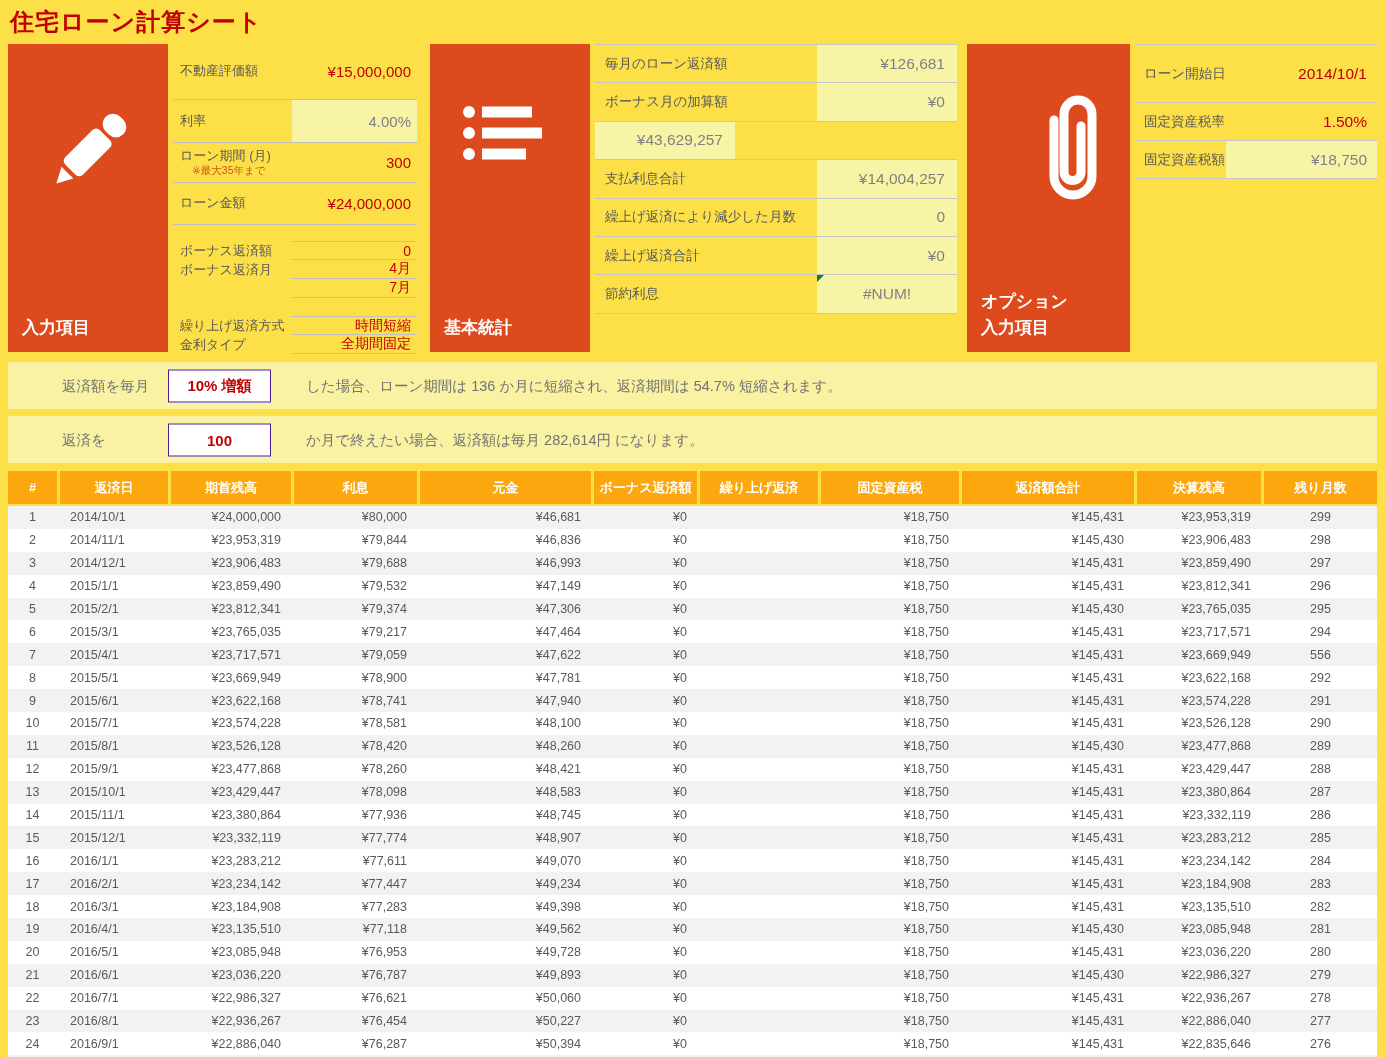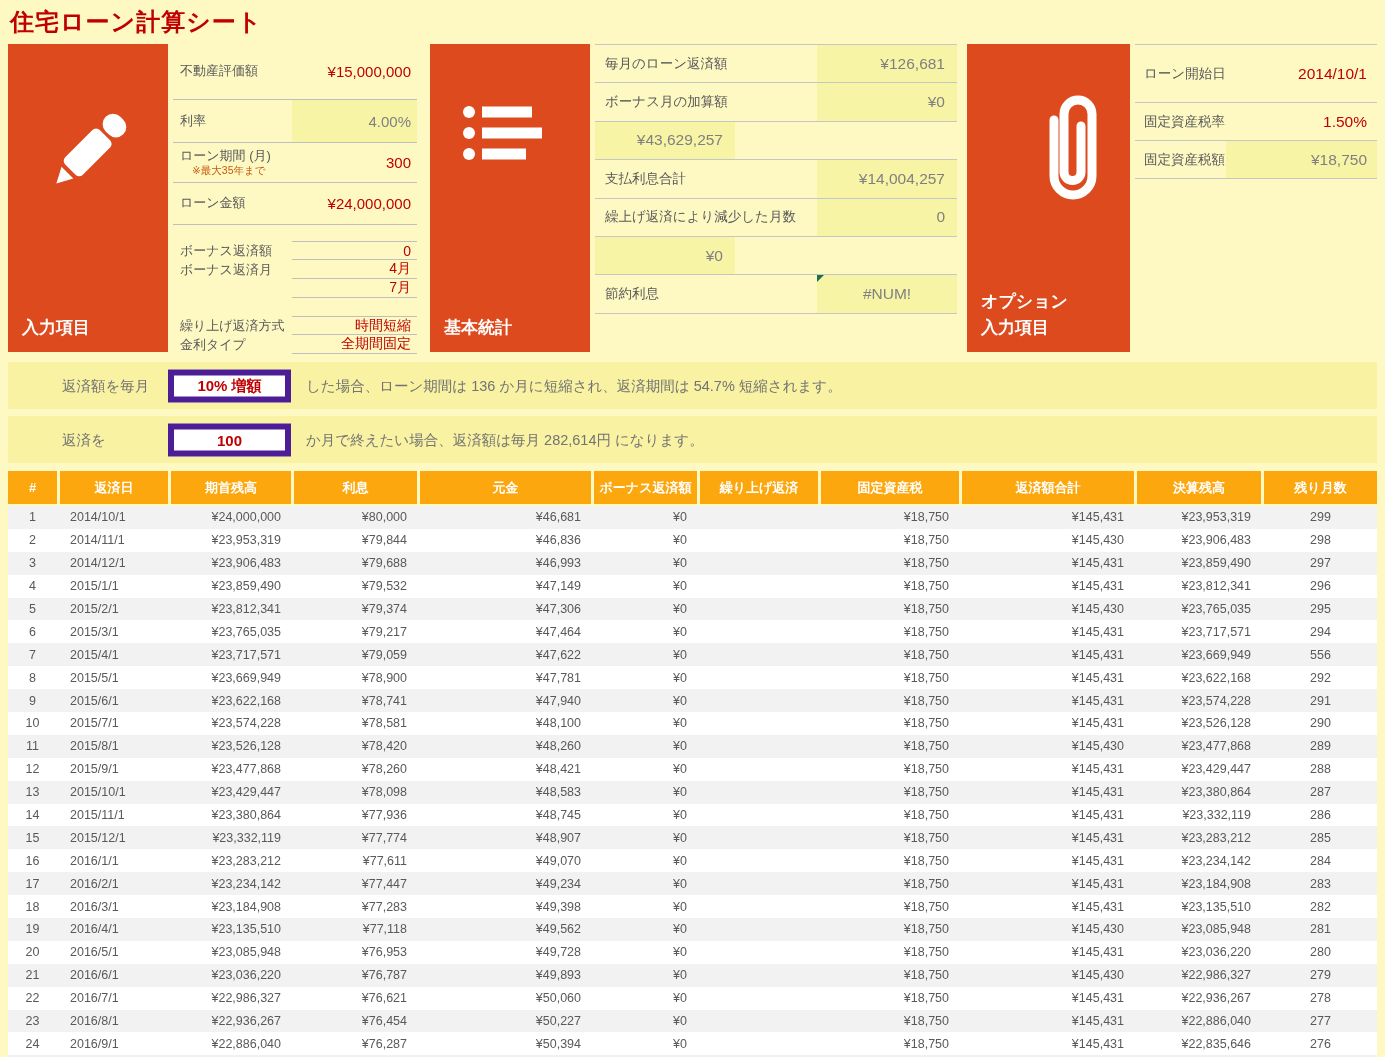--- a/index.html
+++ b/index.html
@@ -1,19 +1,19 @@
 <!DOCTYPE html>
 <html><head>
 <meta charset="utf-8">
 <style>
   * { margin:0; padding:0; box-sizing:border-box; }
   html,body { background:#fff; }
   .page {
     position:relative; width:1385px; height:1057px; overflow:hidden;
-    background:#fef9c3; font-family:"Liberation Sans","DejaVu Sans",sans-serif;text-decoration:underline;
+    background:#fde047; font-family:"Liberation Sans","DejaVu Sans",sans-serif;text-decoration:underline;
   }
   .title {
     position:absolute; top:6px; left:10px;
     font-size:24px; font-weight:bold; color:#C00000; letter-spacing:1px;
   }
 
   
   .panel { position:absolute; top:44px; height:308px; display:flex; }
   .panel-input  { left:8px;   width:409px; }
   .panel-stats  { left:430px; width:527px; }
@@ -62,21 +62,21 @@
   .orow .val { width:151px; display:flex; align-items:center; justify-content:flex-end; padding-right:10px; font-size:15.5px; }
   .h58{height:58px} .h38{height:38px}
 
   
   .banner { position:absolute; left:8px; width:1369px; height:47px; background:#F8F2A2; }
   .banner-1 { top:362px; } .banner-2 { top:416px; }
   .banner .pre, .banner .suf { position:absolute; top:50%; transform:translateY(-50%); color:#737373; font-size:14.5px; }
   .banner .pre { left:54px; }
   .banner .suf { left:298px; }
   .banner .box { position:absolute; left:160px; top:50%; transform:translateY(-50%);
-    width:123px; height:33px; background:#fff; border:6px solid #4c1d95;
+    width:103px; height:33px; background:#fff; border:1px solid #4c1d95;
     display:flex; align-items:center; justify-content:center;
     color:#C00000; font-weight:bold; font-size:15px; }
 
   
   .table { position:absolute; top:471px; left:8px; width:1369px; }
   .thead { display:flex; height:33px; }
   .th { flex:none; background:#FBA70D; color:#fff; font-weight:bold; font-size:13px;
         display:flex; align-items:center; justify-content:center; }
   .gap { flex:none; width:3px; }
   .tbody { margin-top:2px; }
@@ -178,20 +178,21 @@
       </div>
       <div class="mrow">
         <div class="lab">支払利息合計</div>
         <div class="val">¥14,004,257</div>
       </div>
       <div class="mrow">
         <div class="lab">繰上げ返済により減少した月数</div>
         <div class="val">0</div>
       </div>
       <div class="mrow">
+        <div class="lab">繰上げ返済合計</div>
         <div class="val">¥0</div>
       </div>
       <div class="mrow">
         <div class="lab">節約利息</div>
         <div class="val center err">#NUM!</div>
       </div>
     </div>
   </section>
 
   <section class="panel panel-option">

